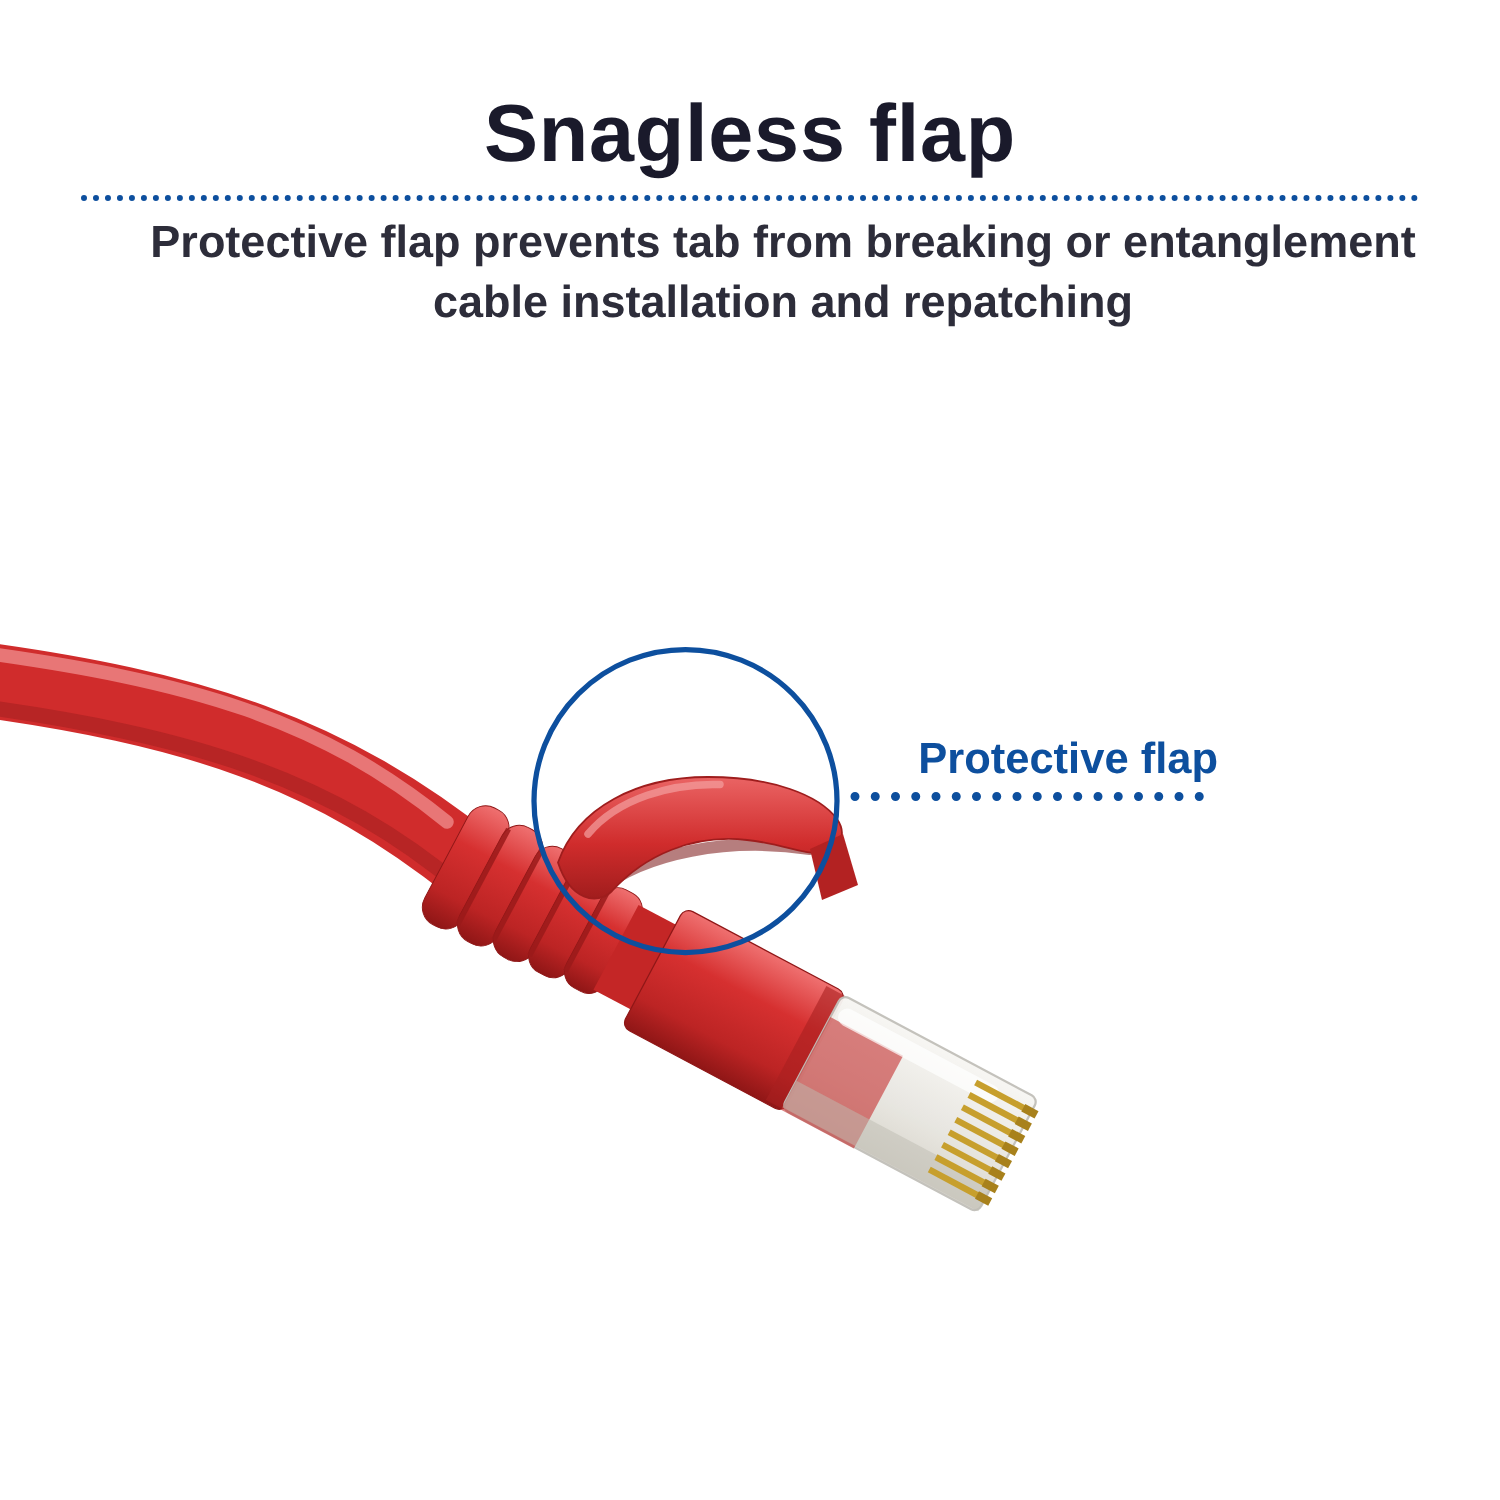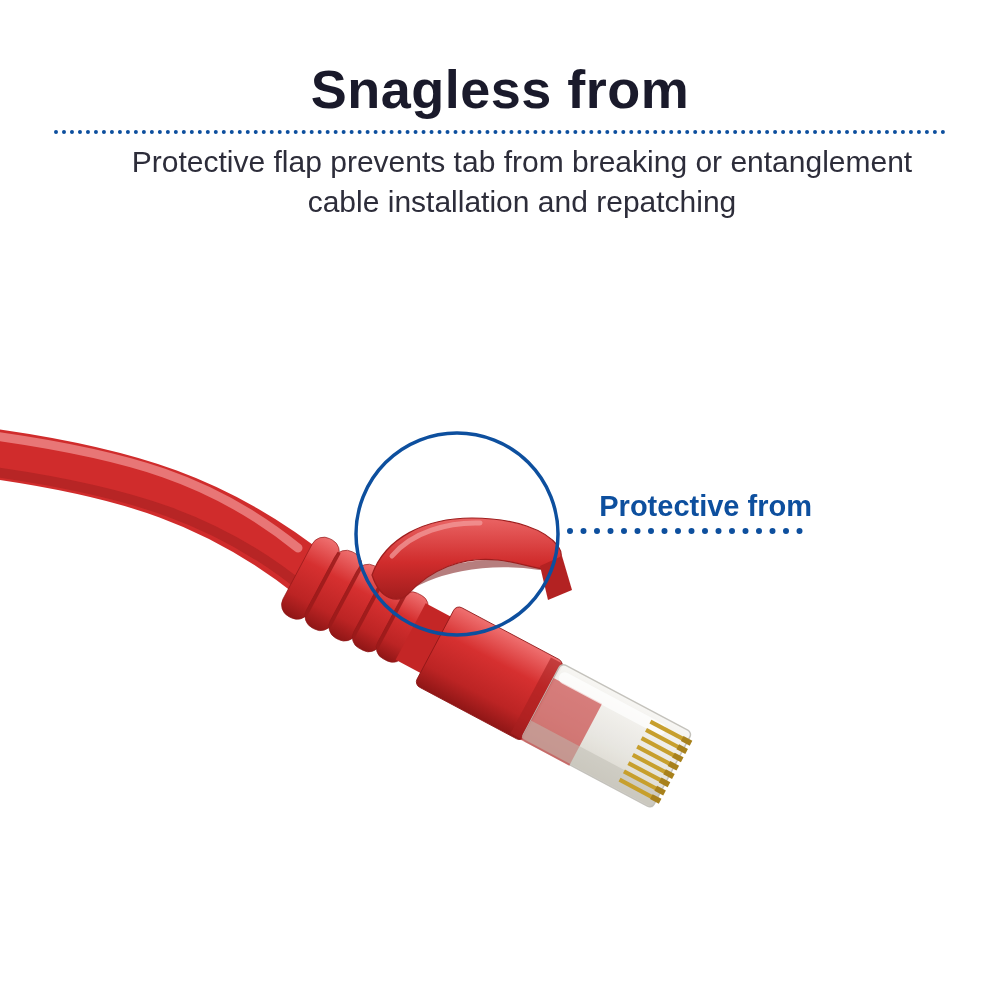--- a/index.html
+++ b/index.html
@@ -38,21 +38,21 @@
     height:0;
     border-top:4px dotted var(--accent-blue);
   }
   .subtitle{
     position:absolute;
     top:142px;left:0;right:0;
     margin:0;
     text-align:center;
     font-size:30px;
     line-height:40px;
-    font-weight:400;
+    font-weight:700;
     color:var(--subtitle-color);
     padding-left:44px;
   }
   .photo{
     position:absolute;
     inset:0;
     width:1000px;height:1000px;
   }
   .callout-label{
     position:absolute;
@@ -63,21 +63,21 @@
     font-size:29px;
     font-weight:600;
     color:var(--accent-blue);
   }
 </style>
 </head>
 <body>
 
 <div class="page">
 
-  <h1 class="title">Snagless from</h1>
+  <h1 class="title">Snagless flap</h1>
 
   <div class="separator"></div>
 
   <p class="subtitle">
     <span>Protective flap prevents tab from breaking or entanglement</span><br>
     <span>cable installation and repatching</span>
   </p>
 
   <svg class="photo" viewBox="0 0 1000 1000" aria-hidden="true">
     <defs>
@@ -164,15 +164,15 @@
                C 398 604, 380 600, 372 575 Z" fill="url(#flapGrad)" stroke="#9e1d1d" stroke-width="1.2"></path>
       <path d="M 540 566 L 562 556 L 572 590 L 548 600 Z" fill="#b32222"></path>
       <path d="M 392 556 C 412 532, 448 522, 480 523" fill="none" stroke="#f4a0a0" stroke-width="5" opacity="0.7" stroke-linecap="round"></path>
     </g>
 
     <circle cx="457" cy="534" r="101" fill="none" stroke="var(--accent-blue,#0d4f9e)" stroke-width="3.5"></circle>
 
     <line x1="570" y1="531" x2="812" y2="531" fill="none" stroke="var(--accent-blue,#0d4f9e)" stroke-width="6" stroke-linecap="round" stroke-dasharray="0 13.5"></line>
   </svg>
 
-  <div class="callout-label">Protective from</div>
+  <div class="callout-label">Protective flap</div>
 
 </div>
 
 </body></html>

